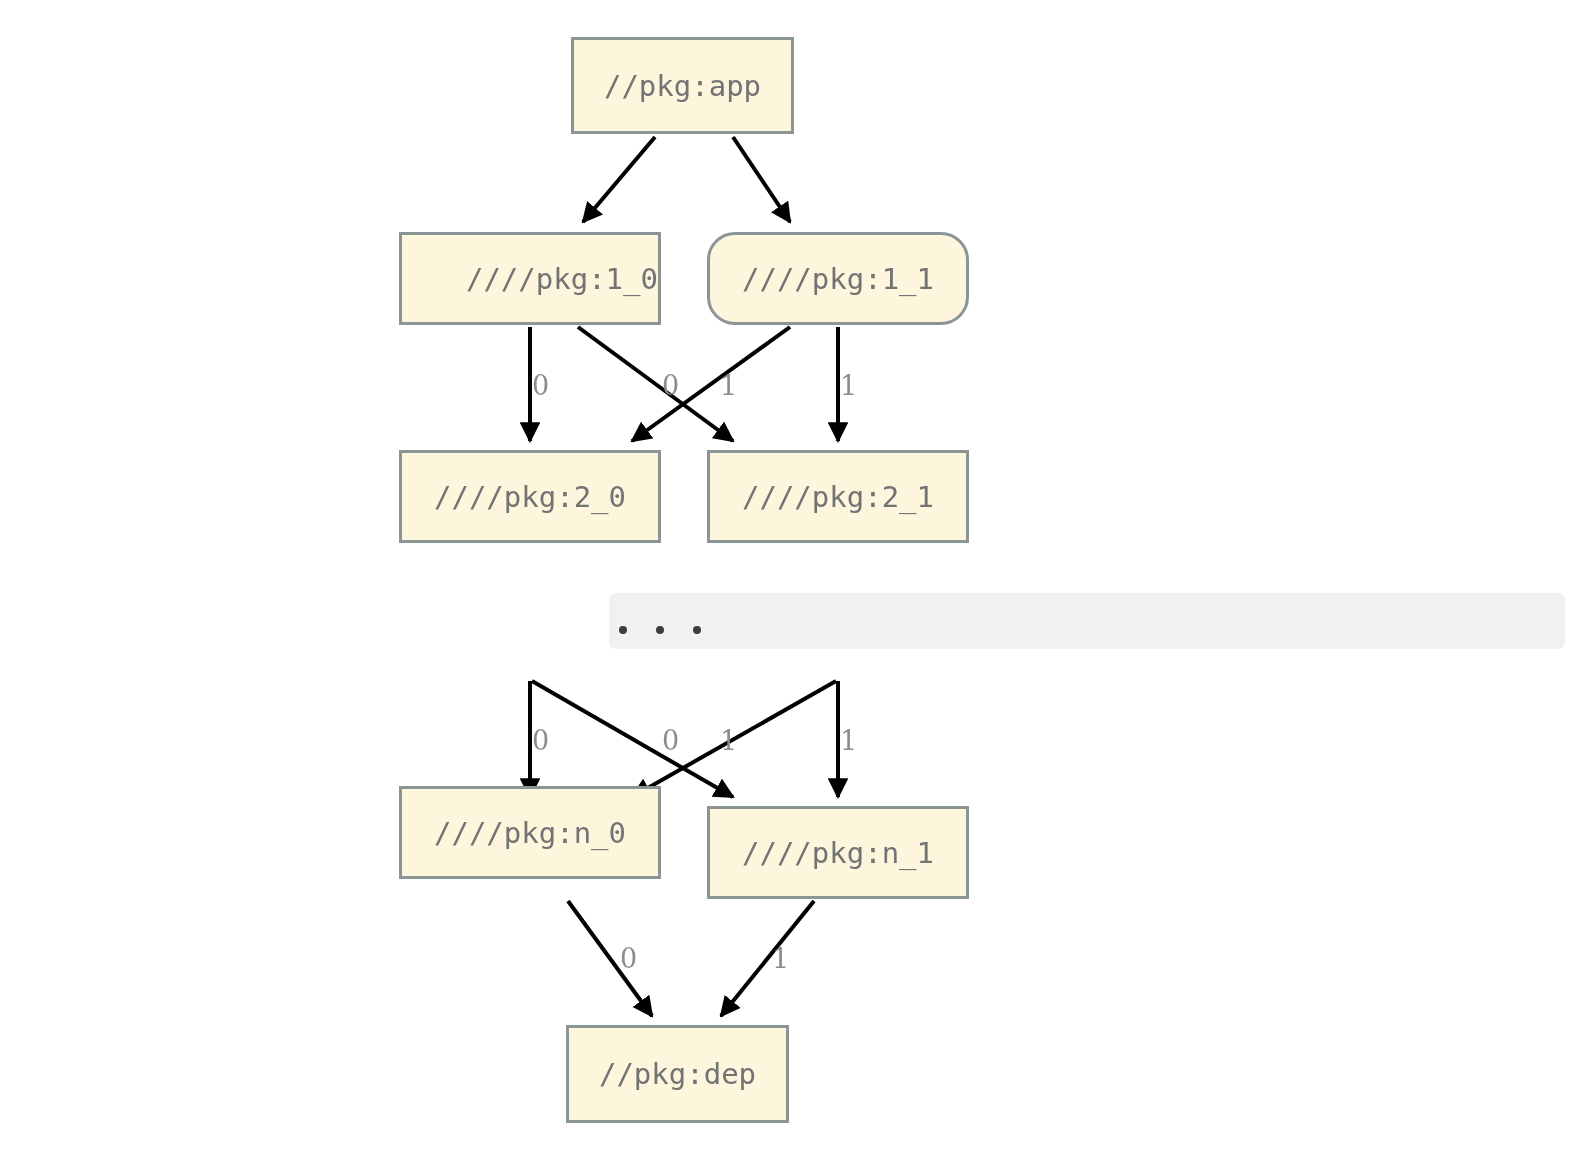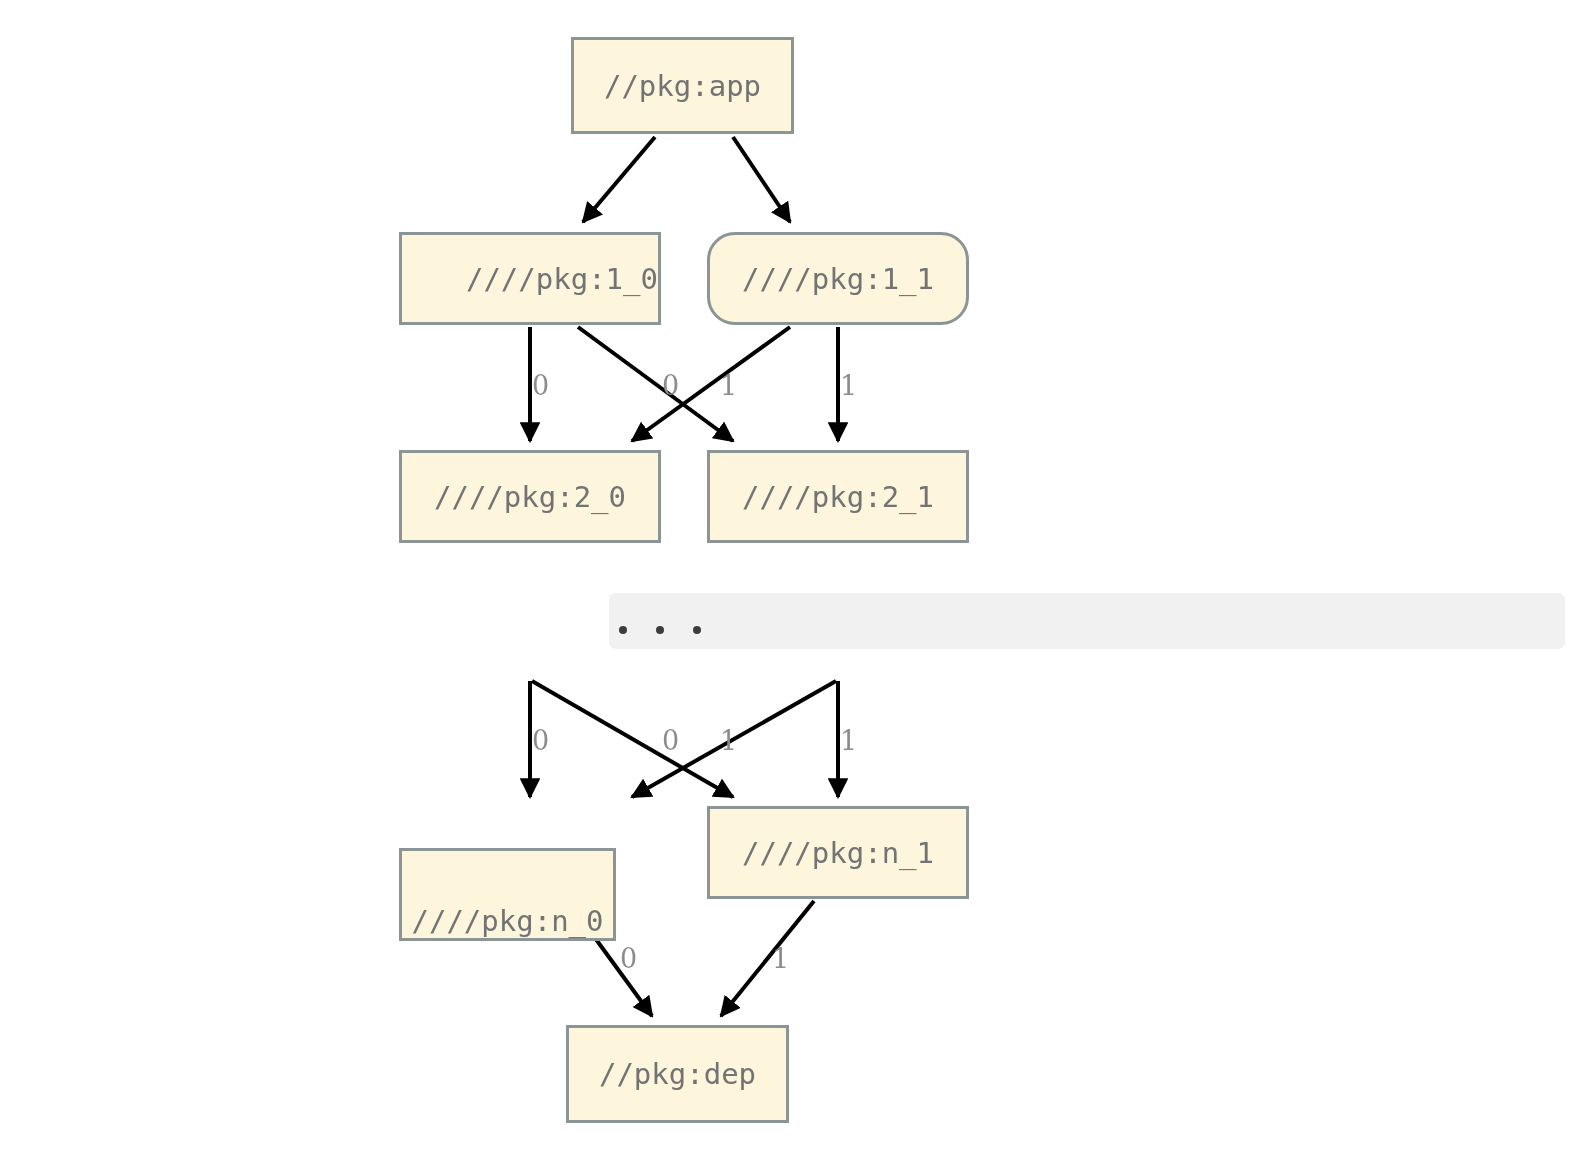--- a/index.html
+++ b/index.html
@@ -141,21 +141,21 @@
   </div>
 
   <div class="node-box" style="left:399px; top:450px; width:262px; height:93px;">
     <span class="node-label">////pkg:2_0</span>
   </div>
 
   <div class="node-box" style="left:707px; top:450px; width:262px; height:93px;text-align:center;">
     <span class="node-label">////pkg:2_1</span>
   </div>
 
-  <div class="node-box" style="left:399px; top:848px; width:217px; height:93px;align-items:flex-end;">
+  <div class="node-box" style="left:399px; top:786px; width:262px; height:93px;">
     <span class="node-label">////pkg:n_0</span>
   </div>
 
   <div class="node-box" style="left:707px; top:806px; width:262px; height:93px;">
     <span class="node-label">////pkg:n_1</span>
   </div>
 
   <div class="node-box" style="left:566px; top:1025px; width:223px; height:98px;">
     <span class="node-label">//pkg:dep</span>
   </div>

